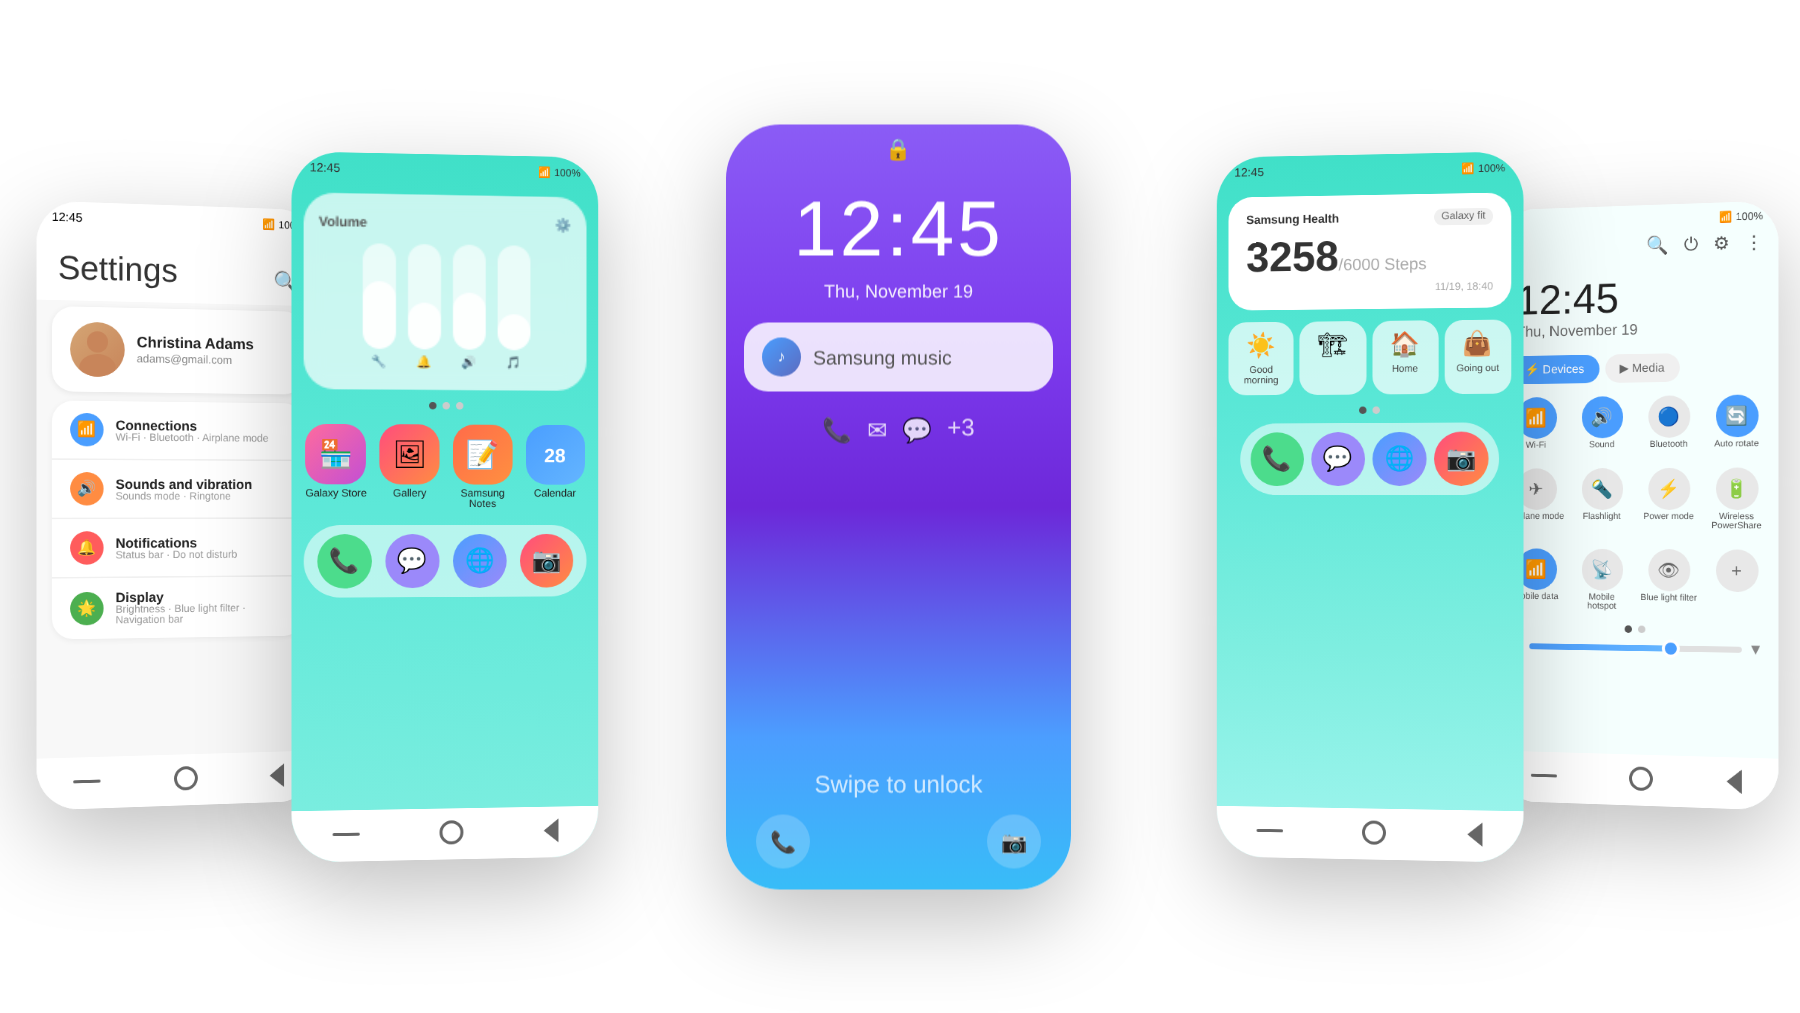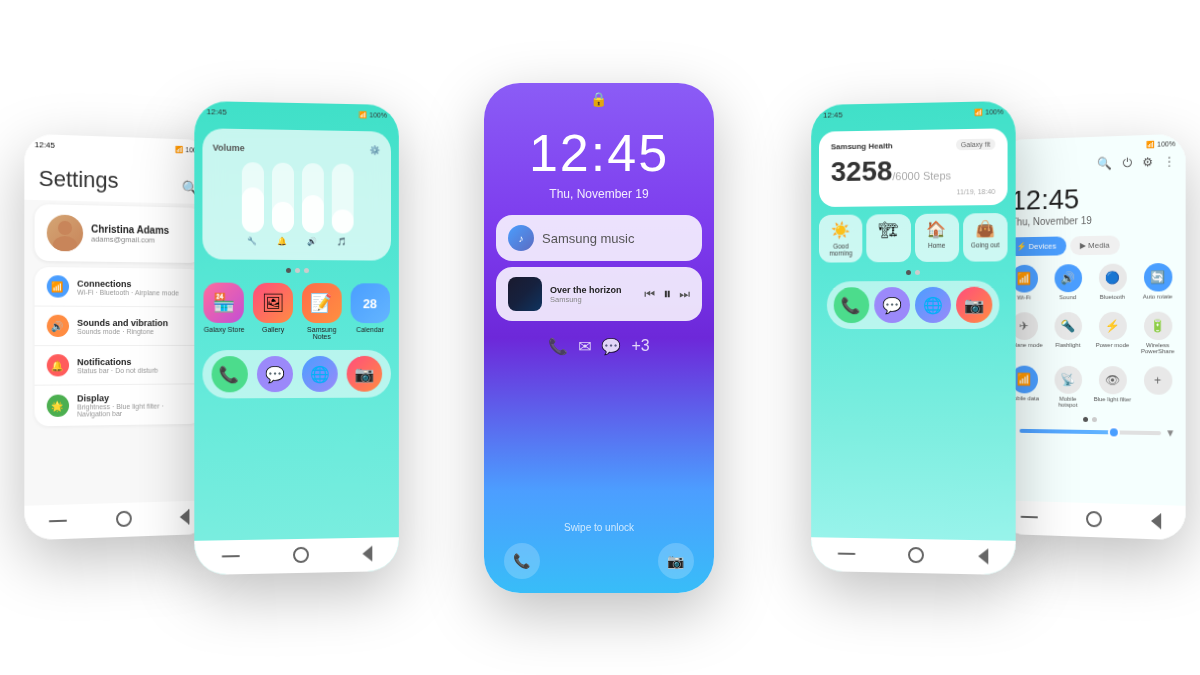--- a/index.html
+++ b/index.html
@@ -484,21 +484,21 @@
       font-size: 16px;
       color: rgba(255,255,255,0.8);
     }
 
     .swipe-unlock {
       position: absolute;
       bottom: 60px;
       width: 100%;
       text-align: center;
       color: rgba(255,255,255,0.75);
-      font-size: 10px;
+      font-size: 16px;
     }
 
     .lock-bottom-row {
       position: absolute;
       bottom: 14px;
       width: 100%;
       display: flex;
       justify-content: space-between;
       padding: 0 20px;
     }
@@ -907,32 +907,20 @@
     <div class="phone-screen lock-bg">
       <div class="lock-statusbar">
         <span class="lock-icon">🔒</span>
       </div>
       <div class="lock-time">12:45</div>
       <div class="lock-date">Thu, November 19</div>
       <div class="lock-notification">
         <div class="music-app-icon">♪</div>
         <span style="font-size:13px;color:#555;">Samsung music</span>
       </div>
-      <div class="music-card">
-        <div class="music-thumb"></div>
-        <div class="music-info">
-          <div class="track-name">Over the horizon</div>
-          <div class="track-artist">Samsung</div>
-        </div>
-        <div class="music-controls">
-          <span class="ctrl-btn">⏮</span>
-          <span class="ctrl-play">⏸</span>
-          <span class="ctrl-btn">⏭</span>
-        </div>
-      </div>
       <div class="lock-notification-icons">
         <span class="notif-icon">📞</span>
         <span class="notif-icon">✉</span>
         <span class="notif-icon">💬</span>
         <span class="notif-icon">+3</span>
       </div>
       <div class="swipe-unlock">Swipe to unlock</div>
       <div class="lock-bottom-row">
         <div class="lock-bottom-icon">📞</div>
         <div class="lock-bottom-icon">📷</div>

